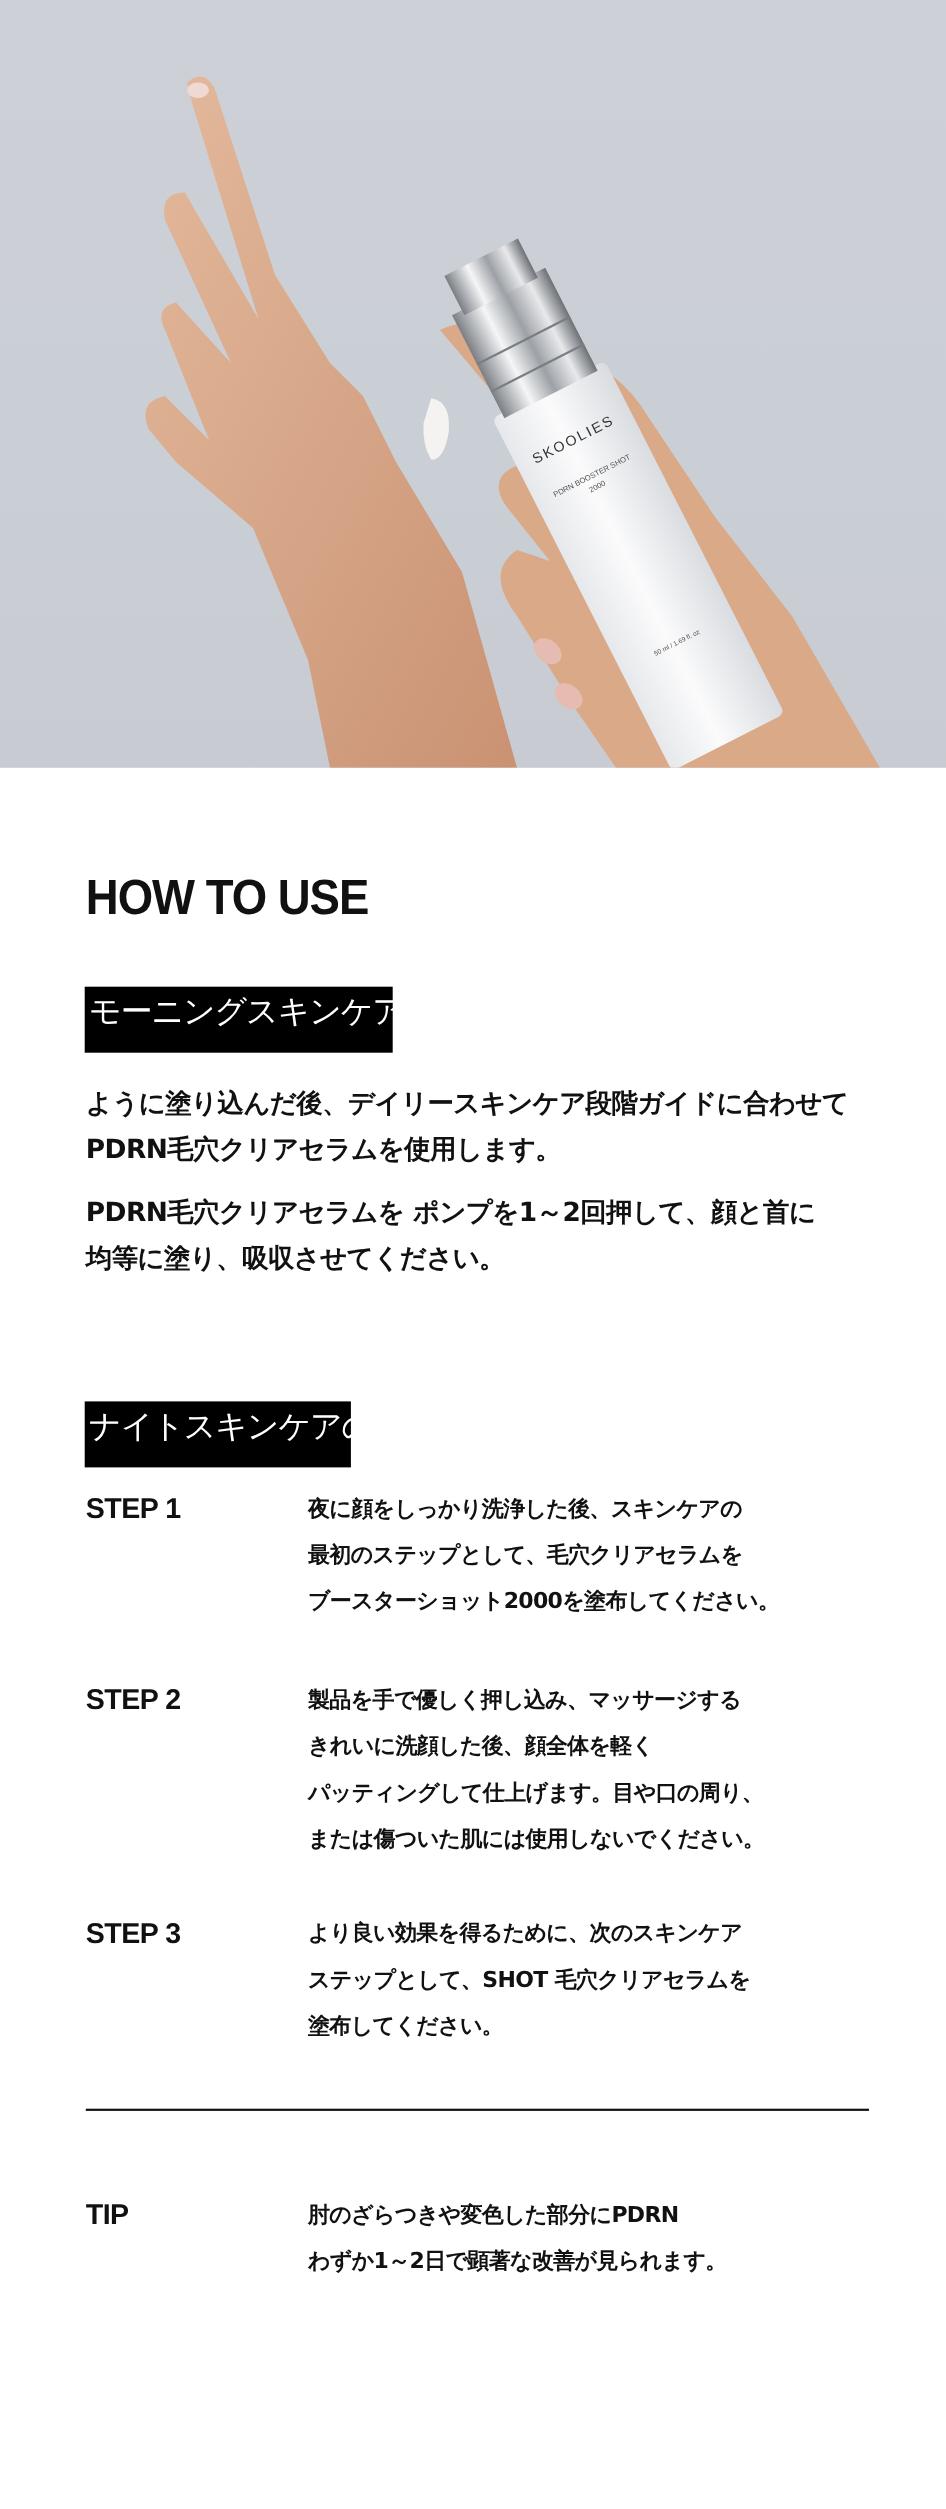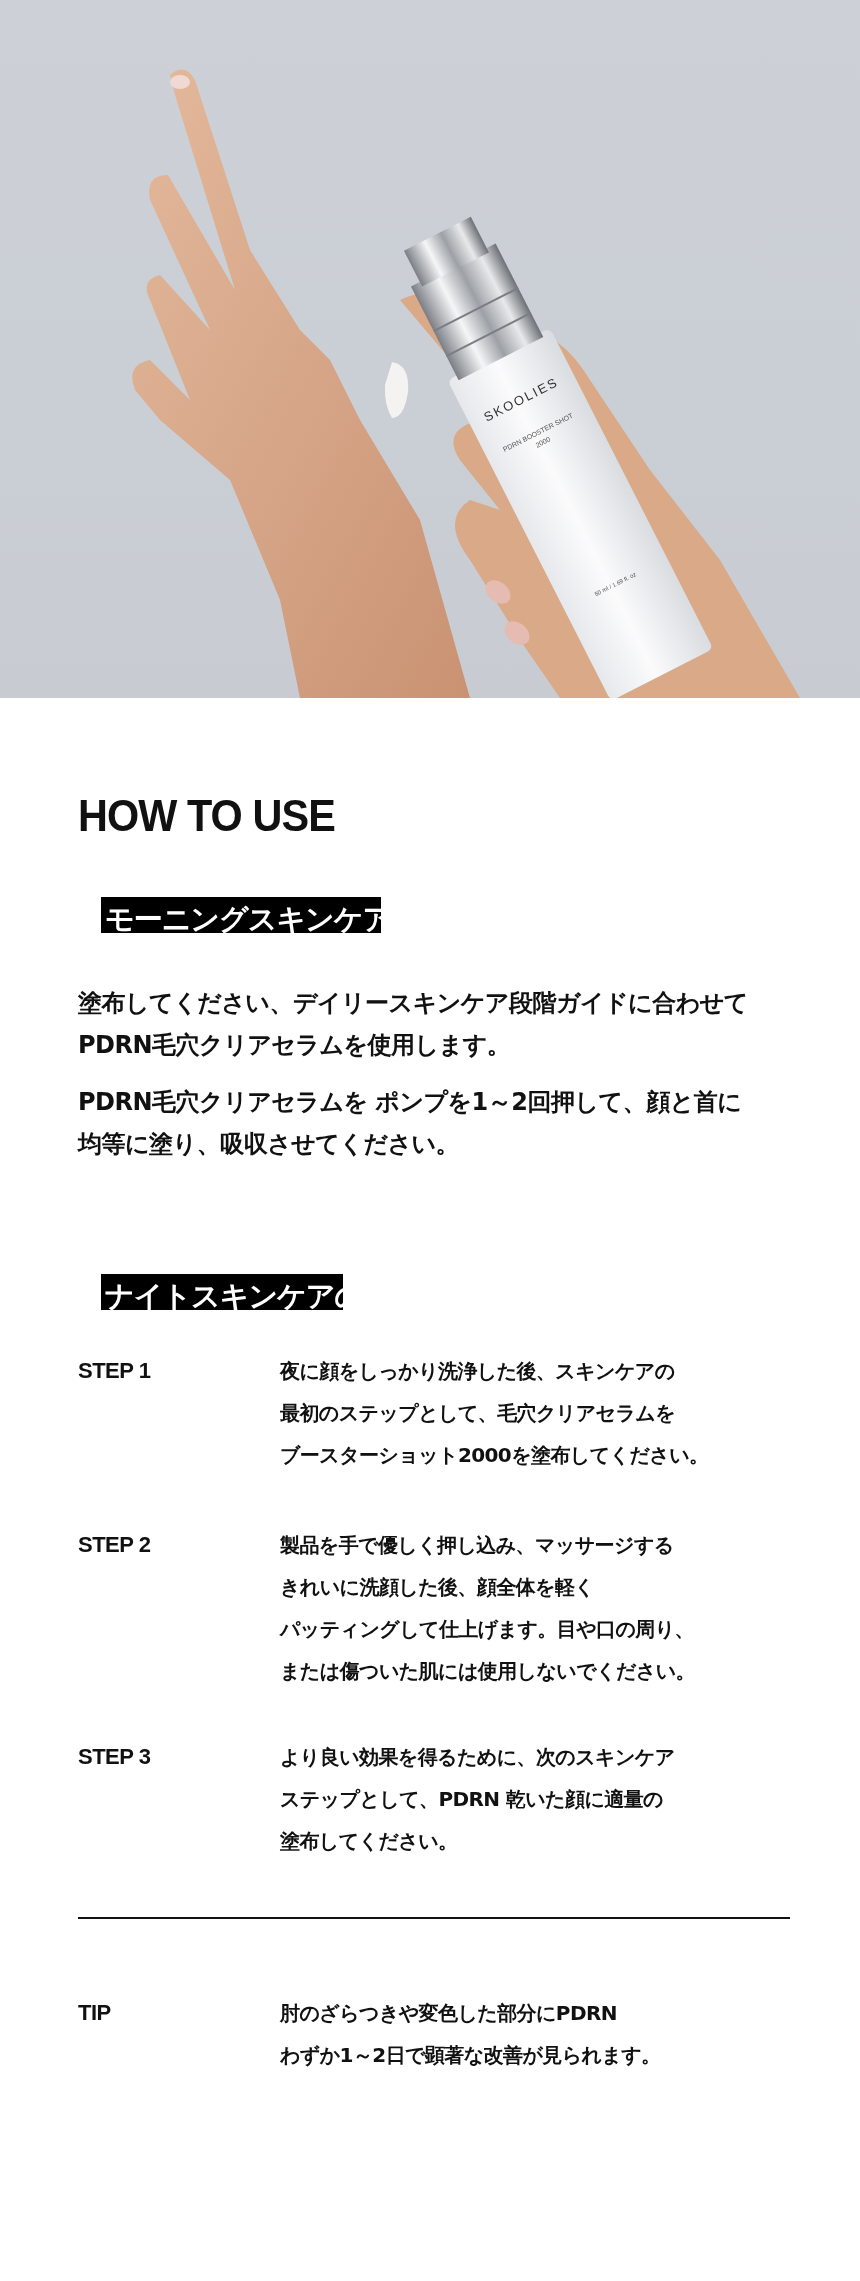--- a/index.html
+++ b/index.html
@@ -12,34 +12,34 @@
             overflow: hidden; }
     .hero svg { position: absolute; left: 0; top: 0; }
 
     
     .content { position: absolute; left: 0; top: 698px; width: 860px; }
 
     .title { position: absolute; left: 78px; top: 92px; margin: 0;
              font-family: "Liberation Sans", sans-serif; font-weight: 700;
              font-size: 45px; letter-spacing: -1px; color: #111; transform: scaleX(0.92); transform-origin: left; }
 
-    .label { position: absolute; left: 77px; height: 36px; background: #000; color: #fff;
+    .label { position: absolute; left: 77px; height: 60px; background: #000; color: #fff;
              font-size: 29px; line-height: 44px; padding: 0 6px 0 4px; white-space: nowrap;
-             font-weight: 700; letter-spacing: -1px; margin-left: 24px; }
+             font-weight: 400; letter-spacing: -1px; }
     .label.morning { top: 199px; width: 270px; }
     .label.night   { top: 576px; width: 232px; }
 
     .para { position: absolute; left: 78px; width: 740px; font-size: 24px; line-height: 42px;
             font-weight: 700; letter-spacing: -0.5px; margin: 0; color: #111; }
     .para.p1 { top: 284px; }
     .para.p2 { top: 383px; }
 
     .step-row { position: absolute; left: 78px; width: 740px; }
     .step-row .k { position: absolute; left: 0; top: 0; font-family: "Liberation Sans", sans-serif;
-                   font-weight: 700; font-size: 22px; line-height: 42px; letter-spacing: -0.5px; }
+                   font-weight: 700; font-size: 26px; line-height: 42px; letter-spacing: -0.5px; }
     .step-row .v { position: absolute; left: 202px; top: 0; width: 560px; font-size: 20px;
                    line-height: 42px; font-weight: 700; letter-spacing: -0.6px; }
     .step-row .v span { display: block; white-space: nowrap; }
 
     .s1 { top: 652px; }
     .s2 { top: 826px; }
     .s3 { top: 1038px; }
     .tip { top: 1294px; }
 
     .divider { position: absolute; left: 78px; top: 1219px; width: 712px; height: 2px; background: #111; }
@@ -94,21 +94,21 @@
     </g>
   </svg>
 </div>
 
 <div class="content">
   <h1 class="title">HOW TO USE</h1>
 
   <div class="label morning">モーニングスキンケアの使用方法</div>
 
   <p class="para p1">
-    <span style="display:block">塗布してください、デイリースキンケア段階ガイドに合わせて</span>
+    <span style="display:block">ように塗り込んだ後、デイリースキンケア段階ガイドに合わせて</span>
     <span style="display:block">PDRN毛穴クリアセラムを使用します。</span>
   </p>
   <p class="para p2">
     <span style="display:block">PDRN毛穴クリアセラムを ポンプを1～2回押して、顔と首に</span>
     <span style="display:block">均等に塗り、吸収させてください。</span>
   </p>
 
   <div class="label night">ナイトスキンケアの使用方法</div>
 
   <div class="step-row s1">
@@ -127,21 +127,21 @@
       <span>きれいに洗顔した後、顔全体を軽く</span>
       <span>パッティングして仕上げます。目や口の周り、</span>
       <span>または傷ついた肌には使用しないでください。</span>
     </div>
   </div>
 
   <div class="step-row s3">
     <div class="k">STEP 3</div>
     <div class="v">
       <span>より良い効果を得るために、次のスキンケア</span>
-      <span>ステップとして、PDRN 乾いた顔に適量の</span>
+      <span>ステップとして、SHOT 毛穴クリアセラムを</span>
       <span>塗布してください。</span>
     </div>
   </div>
 
   <div class="divider"></div>
 
   <div class="step-row tip">
     <div class="k">TIP</div>
     <div class="v">
       <span>肘のざらつきや変色した部分にPDRN</span>

